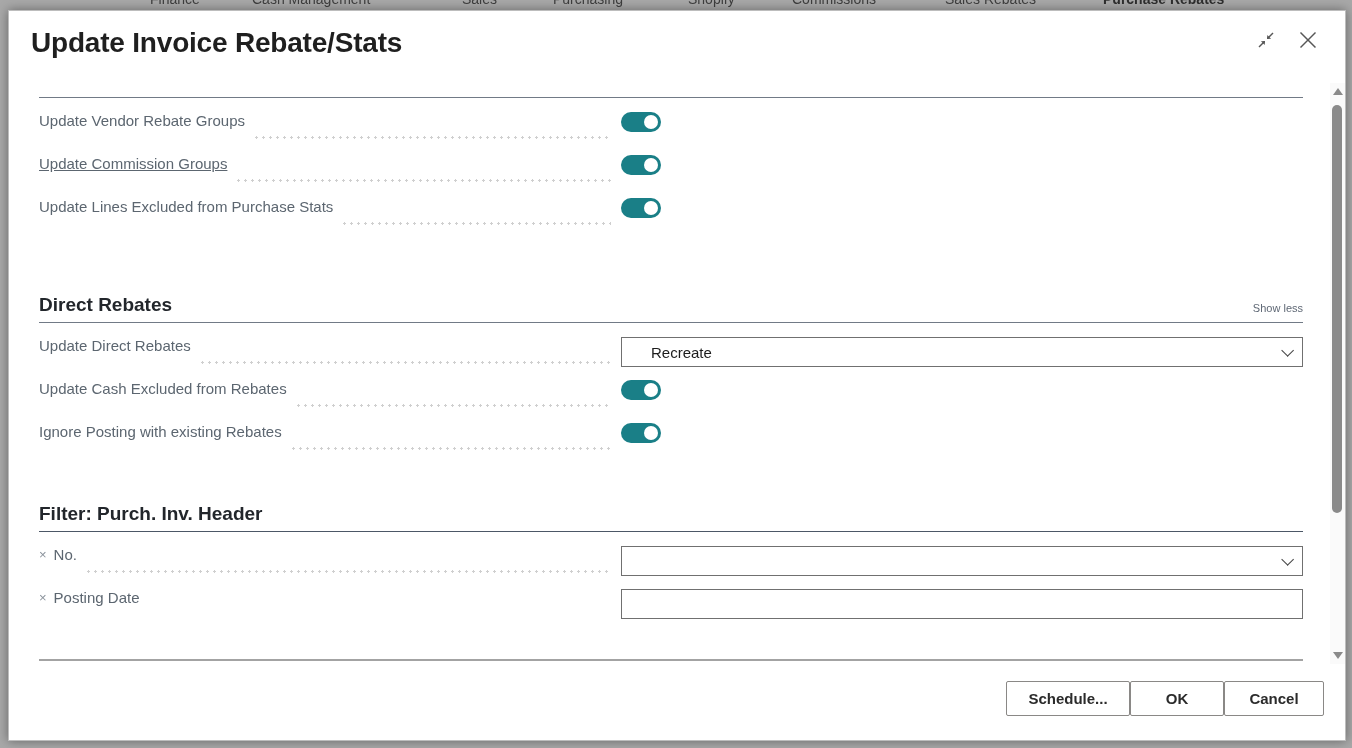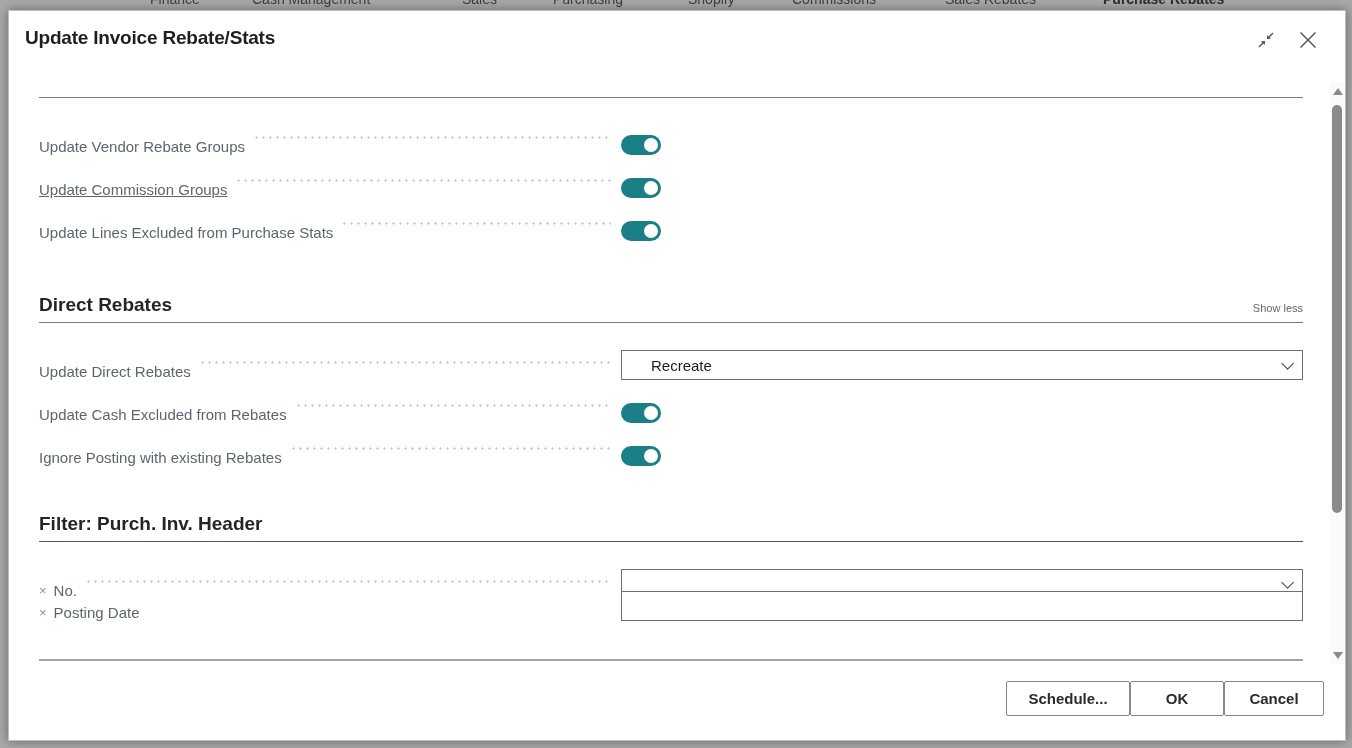--- a/index.html
+++ b/index.html
@@ -14,38 +14,38 @@
   .top-strip { position:absolute; top:0; left:0; width:100%; height:11px; overflow:hidden; background:#a8a8a8; }
   .top-strip .navtxt { position:absolute; top:-9px; font-size:14px; color:#3e3e3e; white-space:nowrap; }
   .top-strip .navtxt.bold { font-weight:bold; color:#2e2e2e; }
 
   
   .dialog {
     position:absolute; left:8px; top:10px; width:1338px; height:731px;
     background:#ffffff; box-shadow:0 0 10px rgba(0,0,0,.4); border:1px solid #bdbdbd;
   }
   .dlg-header { position:absolute; top:0; left:0; right:0; height:52px; }
-  .dlg-title { position:absolute; left:16px; top:16px; font-size:19px; font-weight:700; color:#1f1f1f; letter-spacing:-0.2px; }
+  .dlg-title { position:absolute; left:22px; top:16px; font-size:28px; font-weight:700; color:#1f1f1f; letter-spacing:-0.2px; }
   .win-icons { position:absolute; right:28px; top:20px; display:flex; gap:24px; align-items:center; }
   .win-icon { width:18px; height:18px; cursor:pointer; }
   .win-icon svg { display:block; }
 
   
   .content { position:absolute; top:52px; bottom:80px; left:30px; right:42px; overflow:hidden; }
   .bottom-separator { position:absolute; left:30px; right:42px; bottom:79px; border-top:2px solid #a3a3a3; }
 
   .section { margin-top:0; }
   .sec-head { display:flex; justify-content:space-between; align-items:flex-end; margin-bottom:6px; }
   .sec-title { font-size:19px; font-weight:700; color:#22262b; }
   .show-less { font-size:11px; color:#5f6875; cursor:pointer; padding-bottom:2px; }
   .rule { border-top:1px solid #717a86; }
   .rule.dark { border-top-color:#4c5766; }
   .rows { padding-top:14px; }
 
-  .row { display:flex; align-items:flex-end; height:43px; }
+  .row { display:flex; align-items:flex-start; height:43px; }
   .row-label { flex:none; font-size:15px; color:#5c6670; display:flex; align-items:center; gap:7px; }
   .row-label.u { text-decoration:underline; cursor:pointer; }
   .remove-x { font-size:13px; color:#8a929b; line-height:1; cursor:pointer; }
   .leader { flex:1; align-self:stretch; margin:0 10px 0 8px;
     background-image: radial-gradient(circle, #cfcfcf 1.1px, rgba(0,0,0,0) 1.4px);
     background-size: 7px 3px; background-repeat: repeat-x; background-position: left 24px; }
   .control-col { flex:none; width:682px; display:flex; align-items:center; }
 
   
   .toggle { position:relative; width:40px; height:20px; border-radius:10px; background:#1a7f87; cursor:pointer; }
@@ -182,21 +182,21 @@
           <span class="leader"></span>
           <span class="control-col">
             <span class="toggle">
                 <span class="knob"></span>
               </span>
           </span>
         </div>
       </div>
     </div>
 
-    <div class="section" style="margin-top:47px">
+    <div class="section" style="margin-top:37px">
       <div class="sec-head">
         <div class="sec-title">Filter: Purch. Inv. Header</div>
       </div>
       <div class="rule dark"></div>
       <div class="rows">
         <div class="row">
           <span class="row-label">
             <span class="remove-x">×</span>
             <span>No.</span>
           </span>

